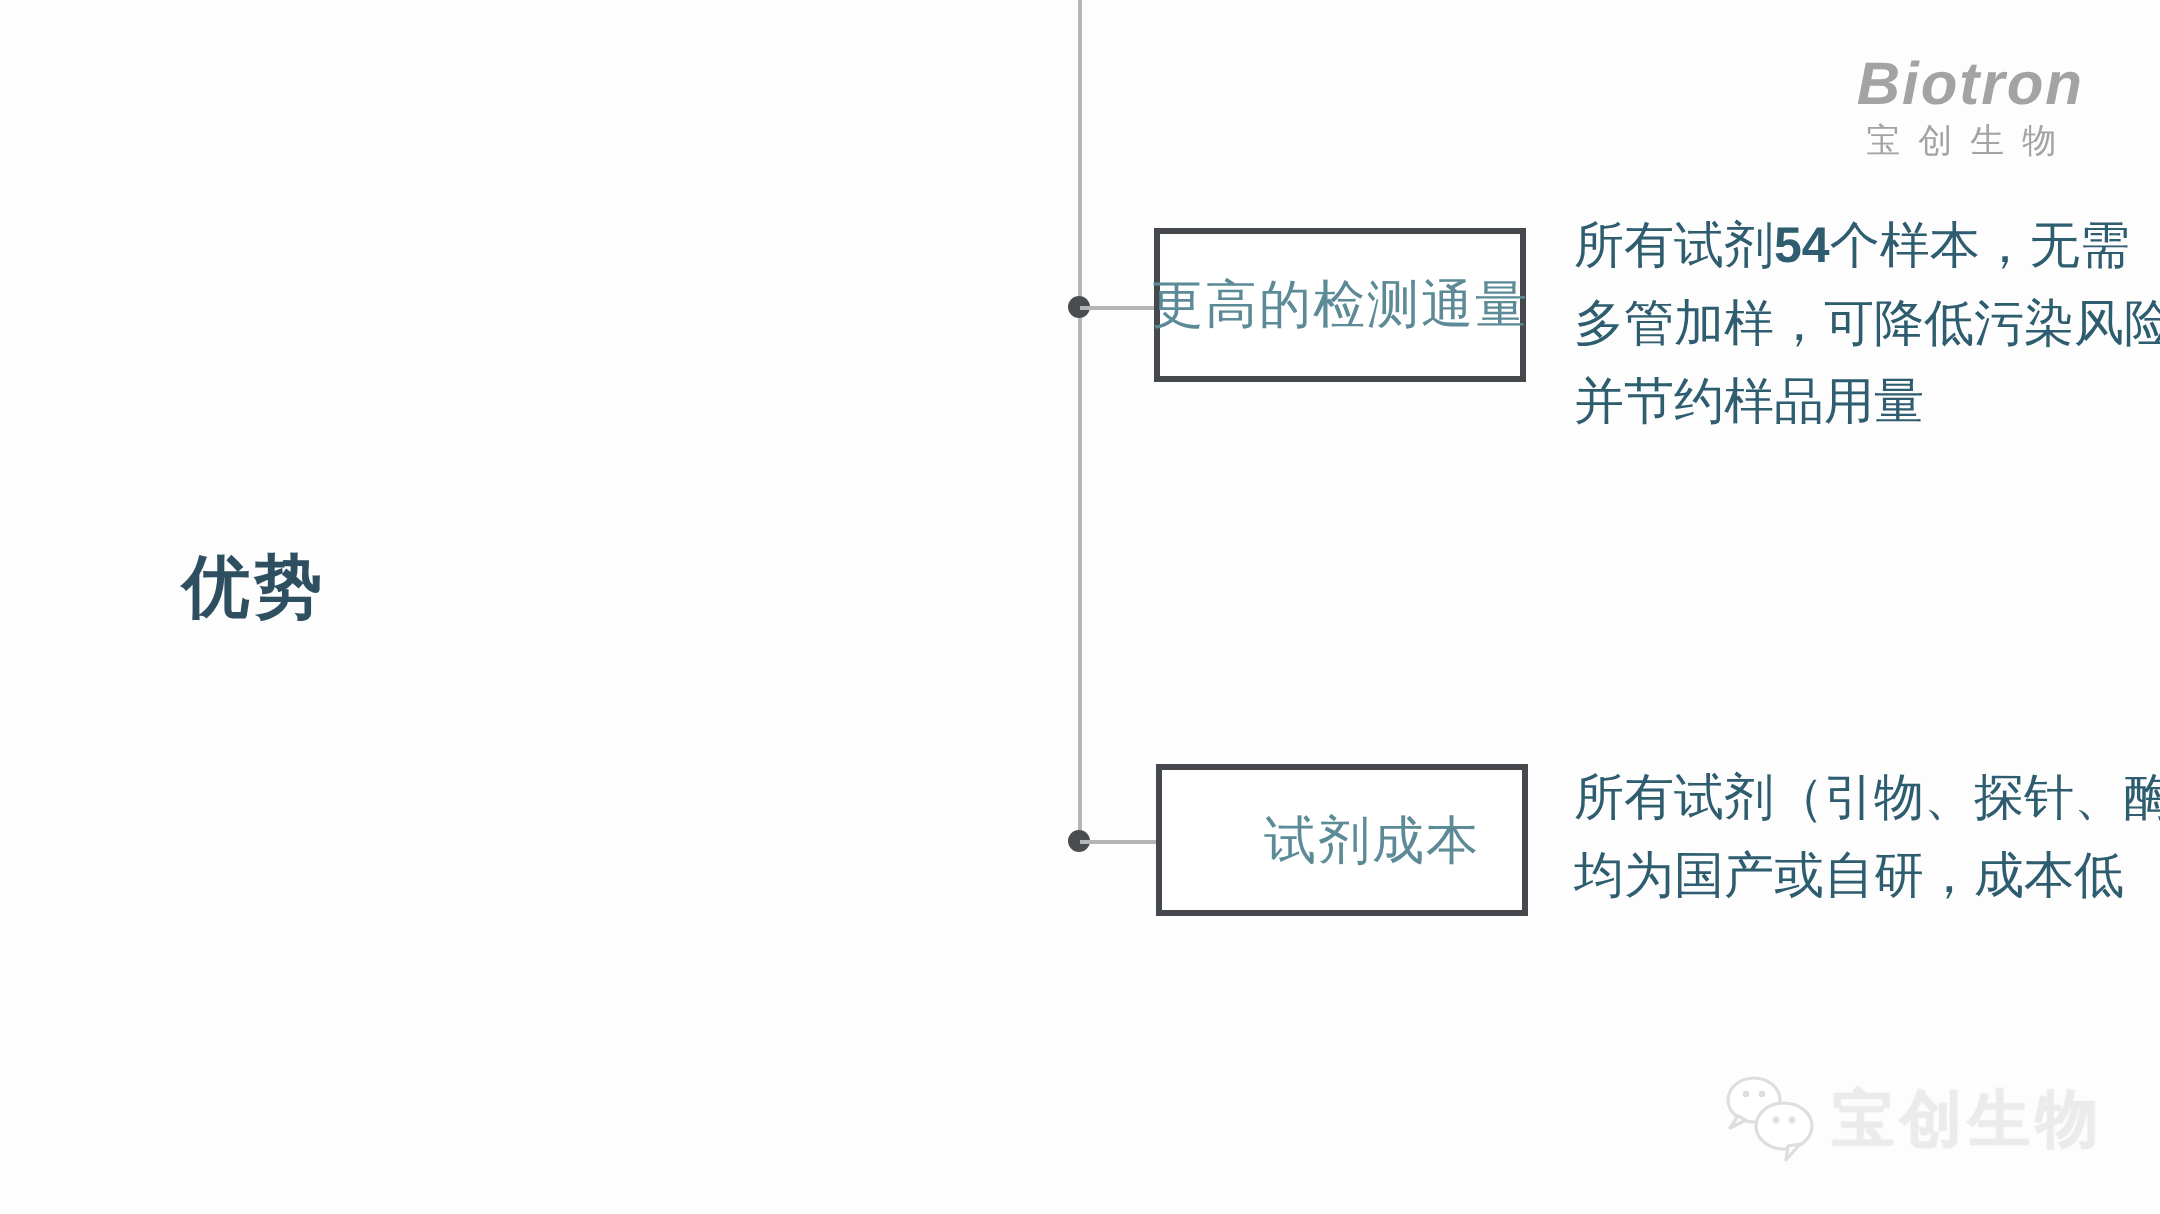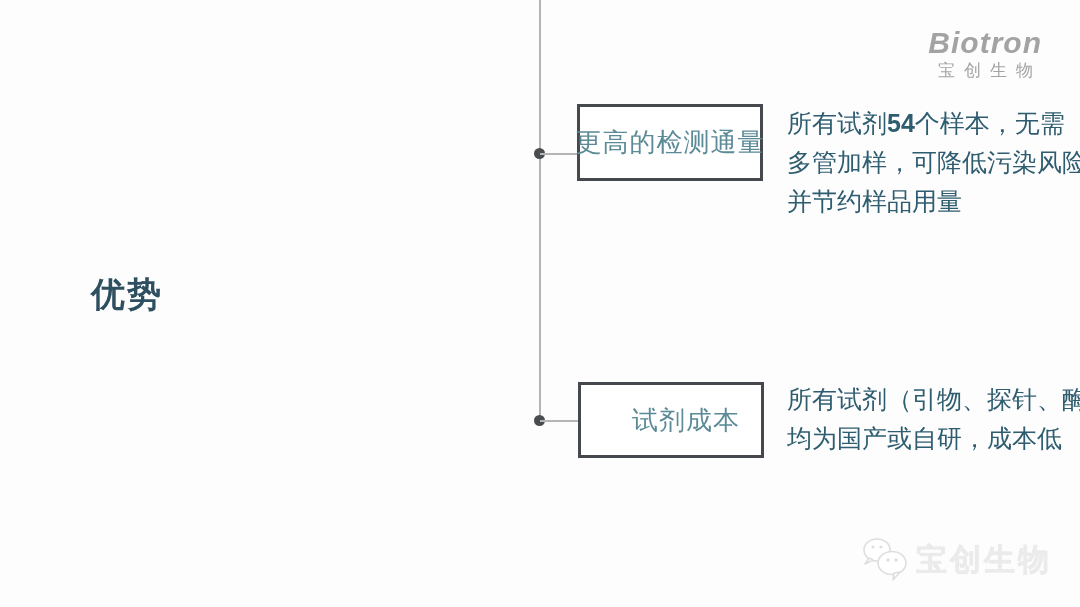--- a/index.html
+++ b/index.html
@@ -9,21 +9,21 @@
     font-family: "Liberation Sans", sans-serif;
   }
   .slide {
     position: relative;
     width: 1080px; height: 607px;
     background: #fdfdfd;
     overflow: hidden;
   }
 
   
-  .logo { position: absolute; top: 28px; right: 38px; text-align: right; margin-left: 44px; }
+  .logo { position: absolute; top: 28px; right: 38px; text-align: center; margin-left: 44px; }
   .logo-en {
     font-size: 30px; font-weight: bold; font-style: italic;
     color: #a3a3a3; letter-spacing: 1px; line-height: 1;
   }
   .logo-cn {
     font-size: 17px; color: #a3a3a3; letter-spacing: 9px;
     margin-top: 4px; line-height: 1; white-space: nowrap;
   }
 
   
@@ -51,21 +51,21 @@
   .conn-2 { top: 420px; width: 39px; }
 
   
   .node-box {
     position: absolute;
     border: 3px solid #45484c; background: #ffffff;
     display: flex; align-items: center; justify-content: center;
     color: #5c8b97; font-size: 26px; letter-spacing: 1px;
     box-sizing: border-box; white-space: nowrap;
   }
-  .box-1 { left: 577px; top: 104px; width: 186px; height: 77px; }
+  .box-1 { left: 577px; top: 114px; width: 186px; height: 77px; }
   .box-2 { left: 578px; top: 382px; width: 186px; height: 76px; padding-left: 30px; }
 
   
   .desc {
     position: absolute; color: #2f5d70;
     font-size: 25px; line-height: 39px; white-space: nowrap;
   }
   .desc b { font-weight: bold; }
   .desc-1 { left: 787px; top: 104px; }
   .desc-2 { left: 787px; top: 380px; }

